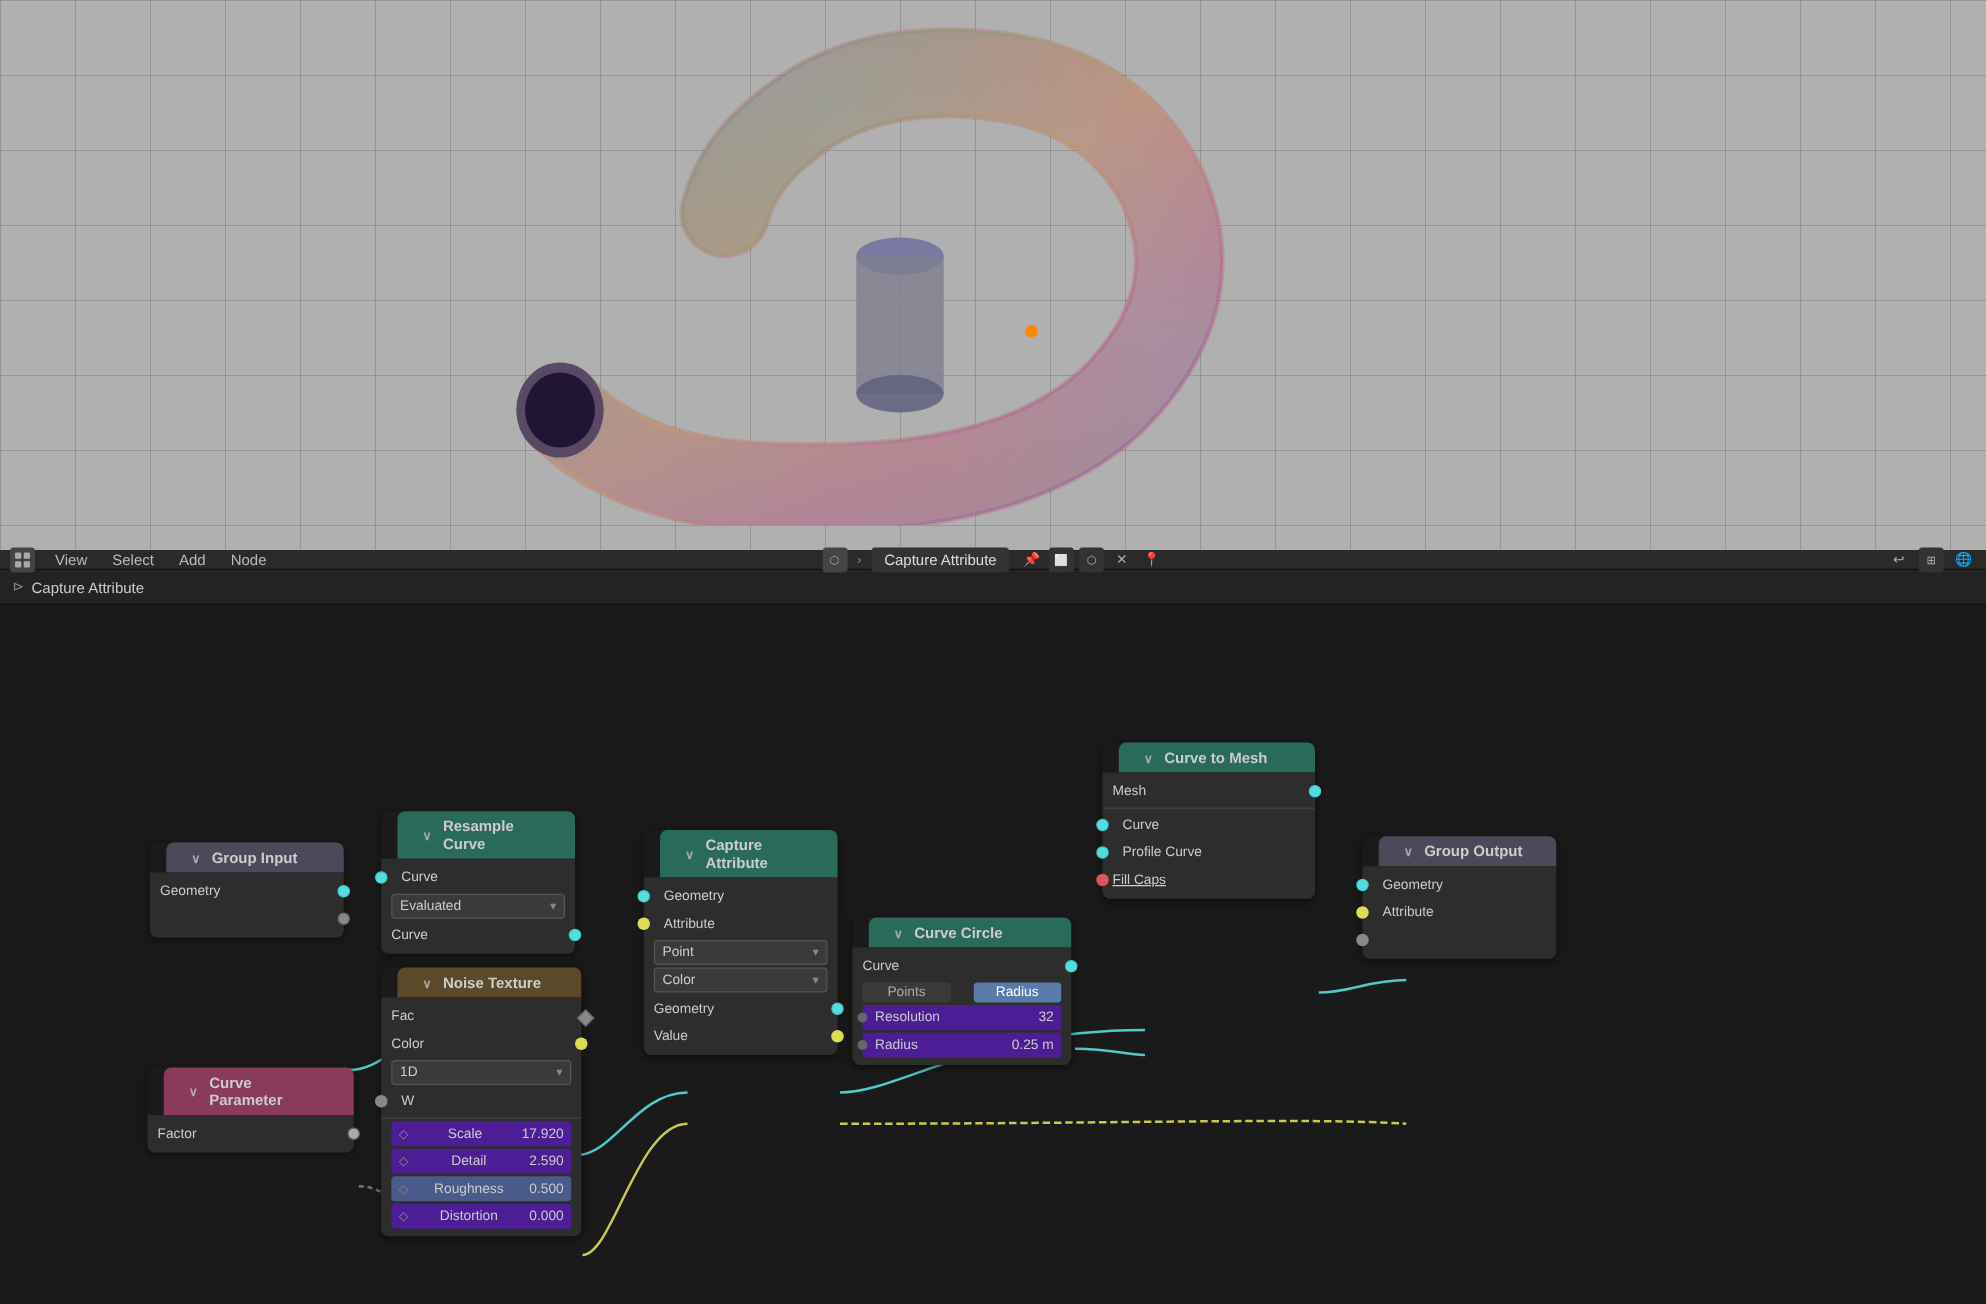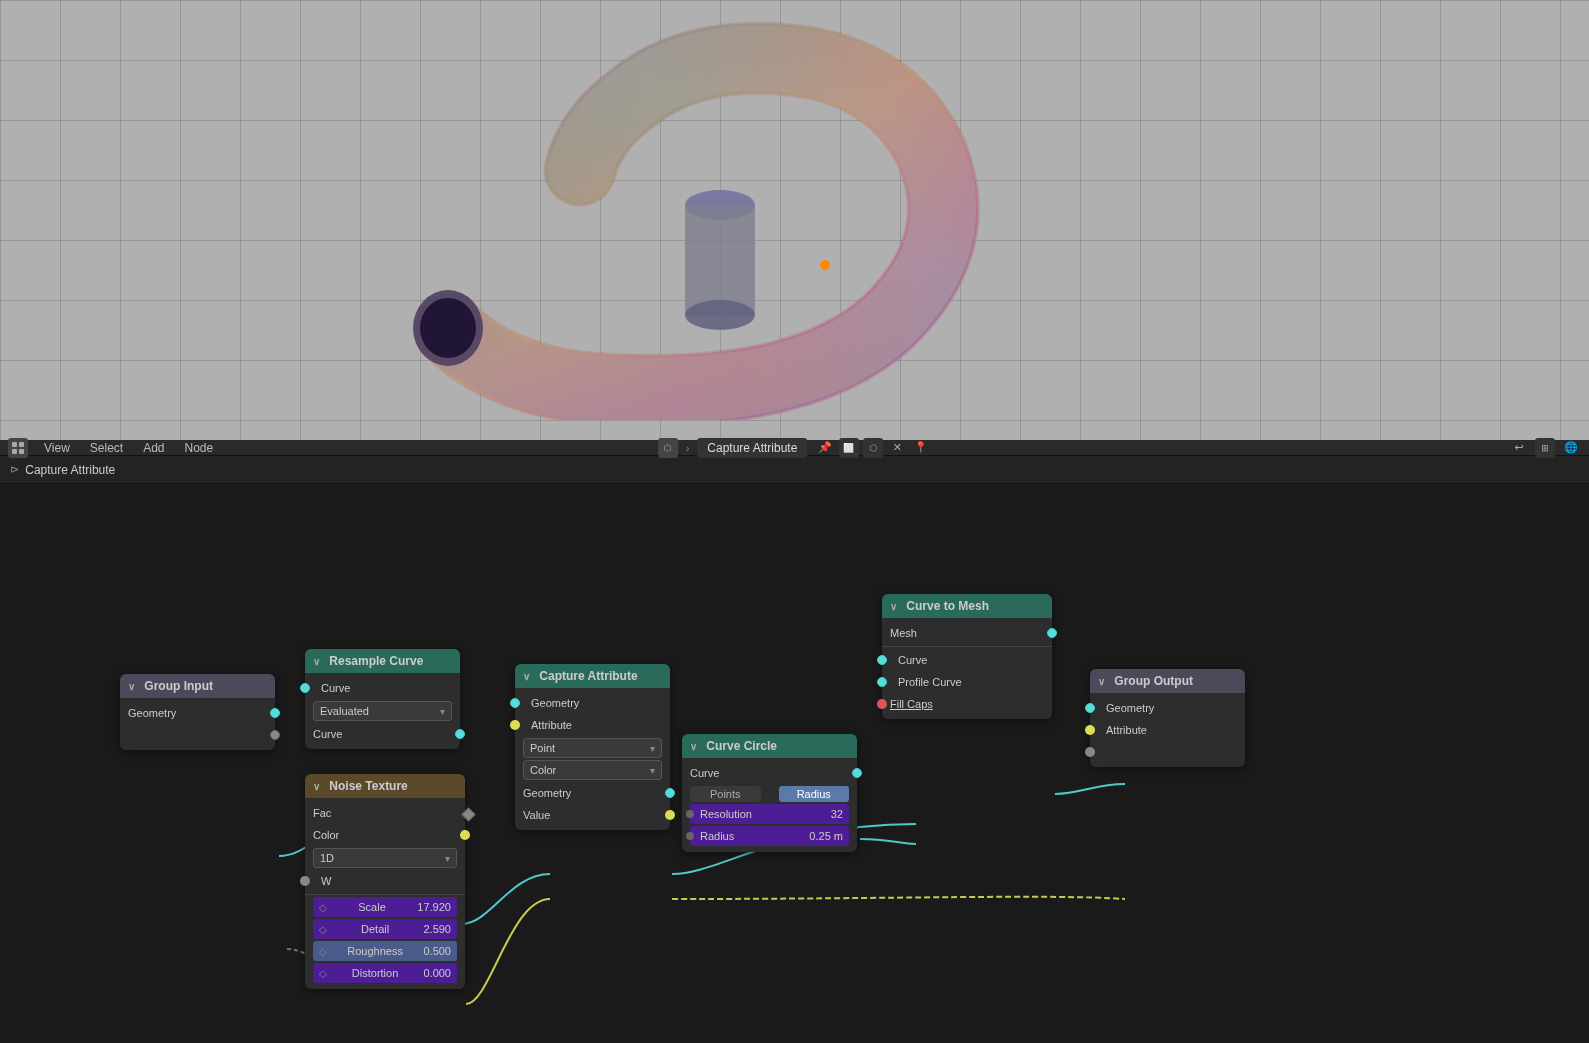--- a/index.html
+++ b/index.html
@@ -115,27 +115,28 @@
     
     .node {
       position: absolute;
       border-radius: 6px;
       min-width: 140px;
       z-index: 2;
       box-shadow: 0 2px 8px rgba(0,0,0,0.5);
     }
 
     .node-header {
-      padding: 5px 8px;
+      padding: 5px 20px;
       border-radius: 6px 6px 0 0;
       font-size: 12px;
       font-weight: 600;
       display: flex;
       align-items: center;
       gap: 5px;
+      margin-left: 13px;
     }
 
     .node-body {
       background: #2d2d2d;
       border-radius: 0 0 6px 6px;
       padding: 4px 0;
     }
 
     .node-row {
       display: flex;
@@ -429,20 +430,32 @@
       <div class="node-row right">
         <span>Geometry</span>
         <div class="socket socket-teal socket-right"></div>
       </div>
       <div class="node-row right">
         <div class="socket socket-gray socket-right" style="right:-5px;"></div>
       </div>
     </div>
   </div>
 
+  <div class="node node-curve-param">
+    <div class="node-header">
+      <span class="collapse-arrow"></span>
+      <span>Curve Parameter</span>
+    </div>
+    <div class="node-body">
+      <div class="node-row right">
+        <span>Factor</span>
+        <div class="socket socket-gray socket-right" style="background:#aaa;"></div>
+      </div>
+    </div>
+  </div>
 
   <div class="node node-resample">
     <div class="node-header">
       <span class="collapse-arrow"></span>
       <span>Resample Curve</span>
     </div>
     <div class="node-body">
       <div class="node-row">
         <div class="socket socket-teal socket-left"></div>
         <span style="margin-left:8px;">Curve</span>

